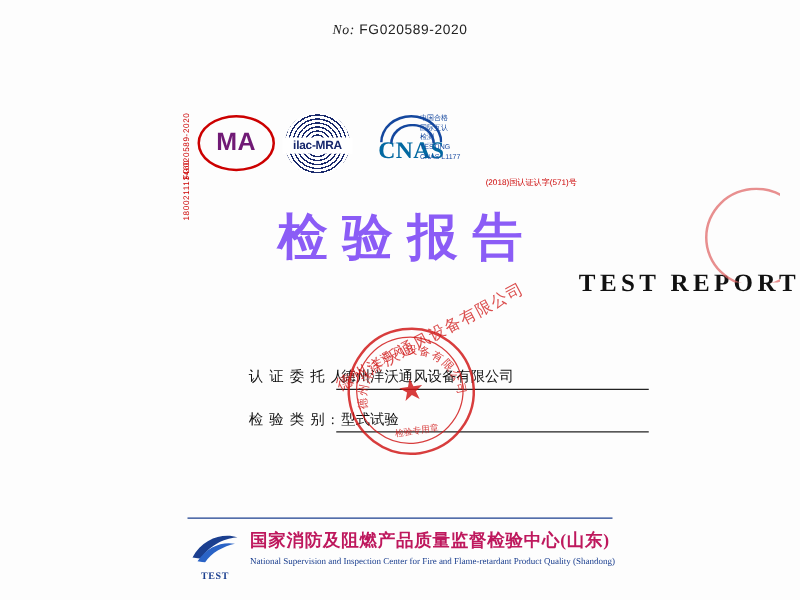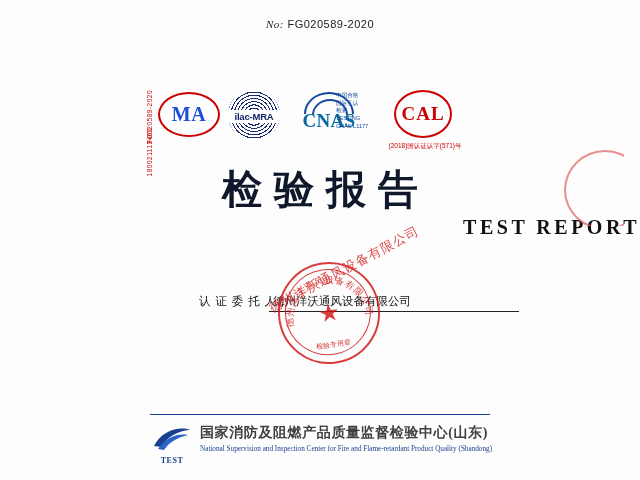--- a/index.html
+++ b/index.html
@@ -71,24 +71,24 @@
     inset: 0;
     border: 2.2px solid #cc0000;
     border-radius: 50%;
   }
   .cma .txt {
     position: absolute;
     inset: 0;
     display: flex;
     align-items: center;
     justify-content: center;
-    font-family: Liberation Serif, serif;
+    font-family: Liberation Sans, sans-serif;
     font-weight: bold;
     font-size: 20px;
-    color: #1d4ed8;
+    color: #701a75;
     letter-spacing: 0.5px;
   }
 
   
   .ilac {
     position: absolute;
     left: 226px;
     top: 46px;
     width: 56px;
     height: 50px;
@@ -214,21 +214,21 @@
     position: absolute;
     top: 162px;
     left: 0;
     width: 640px;
     text-align: center;
     font-family: "Liberation Serif", serif;
     font-weight: bold;
     font-size: 40px;
     letter-spacing: 12px;
     text-indent: 12px;
-    color: #0f172a;
+    color: #8b5cf6;
   }
   .title-en {
     position: absolute;
     top: 216px;
     left: 0;
     width: 640px;
     text-align: right;
     font-family: "Liberation Serif", serif;
     font-weight: bold;
     font-size: 20px;
@@ -411,21 +411,21 @@
     font-weight: bold;
     font-size: 8px;
     color: #1b3f8f;
     letter-spacing: 0.5px;
   }
   .footer-text { flex: 1 1 auto; }
   .footer-cn {
     font-family: "Liberation Serif", serif;
     font-weight: bold;
     font-size: 14px;
-    color: #404040;
+    color: #be185d;
     letter-spacing: 0.6px;
     white-space: nowrap;
   }
   .footer-en {
     margin-top: 3px;
     font-family: Liberation Serif, serif;
     font-size: 7.2px;
     color: #1b3f8f;
     white-space: nowrap;
   }
@@ -461,39 +461,40 @@
     </div>
 
     <div class="cnas-text">
       <div>中国合格</div>
       <div>国际互认</div>
       <div>检测</div>
       <div>TESTING</div>
       <div>CNAS L1177</div>
     </div>
 
-    <div class="cal">
-      <div class="oval"></div>
-      <div class="letters">CAL</div>
-    </div>
     <div class="cal-caption">(2018)国认证认字(571)号</div>
   </div>
 
   <div class="title-cn">检验报告</div>
   <div class="title-en">TEST REPORT</div>
 
   <div class="edge-seal">
     <div class="ring"></div>
     <div class="frag"></div>
   </div>
 
   <div class="fields">
     <div class="field-row">
       <span class="field-label">认 证 委 托 人 :</span>
       <span class="field-value">德州洋沃通风设备有限公司</span>
+      <span class="field-rule"></span>
+    </div>
+    <div class="field-row">
+      <span class="field-label">检 验 类 别 :</span>
+      <span class="field-value">型式试验</span>
       <span class="field-rule"></span>
     </div>
   </div>
 
   <div class="seal">
     <div class="inner-ring"></div>
     <svg class="arc-text" viewBox="0 0 98 98">
       <defs>
         <path id="sealArc" d="M 12,56 A 37,37 0 0 1 86,56" fill="none"></path>
       </defs>

